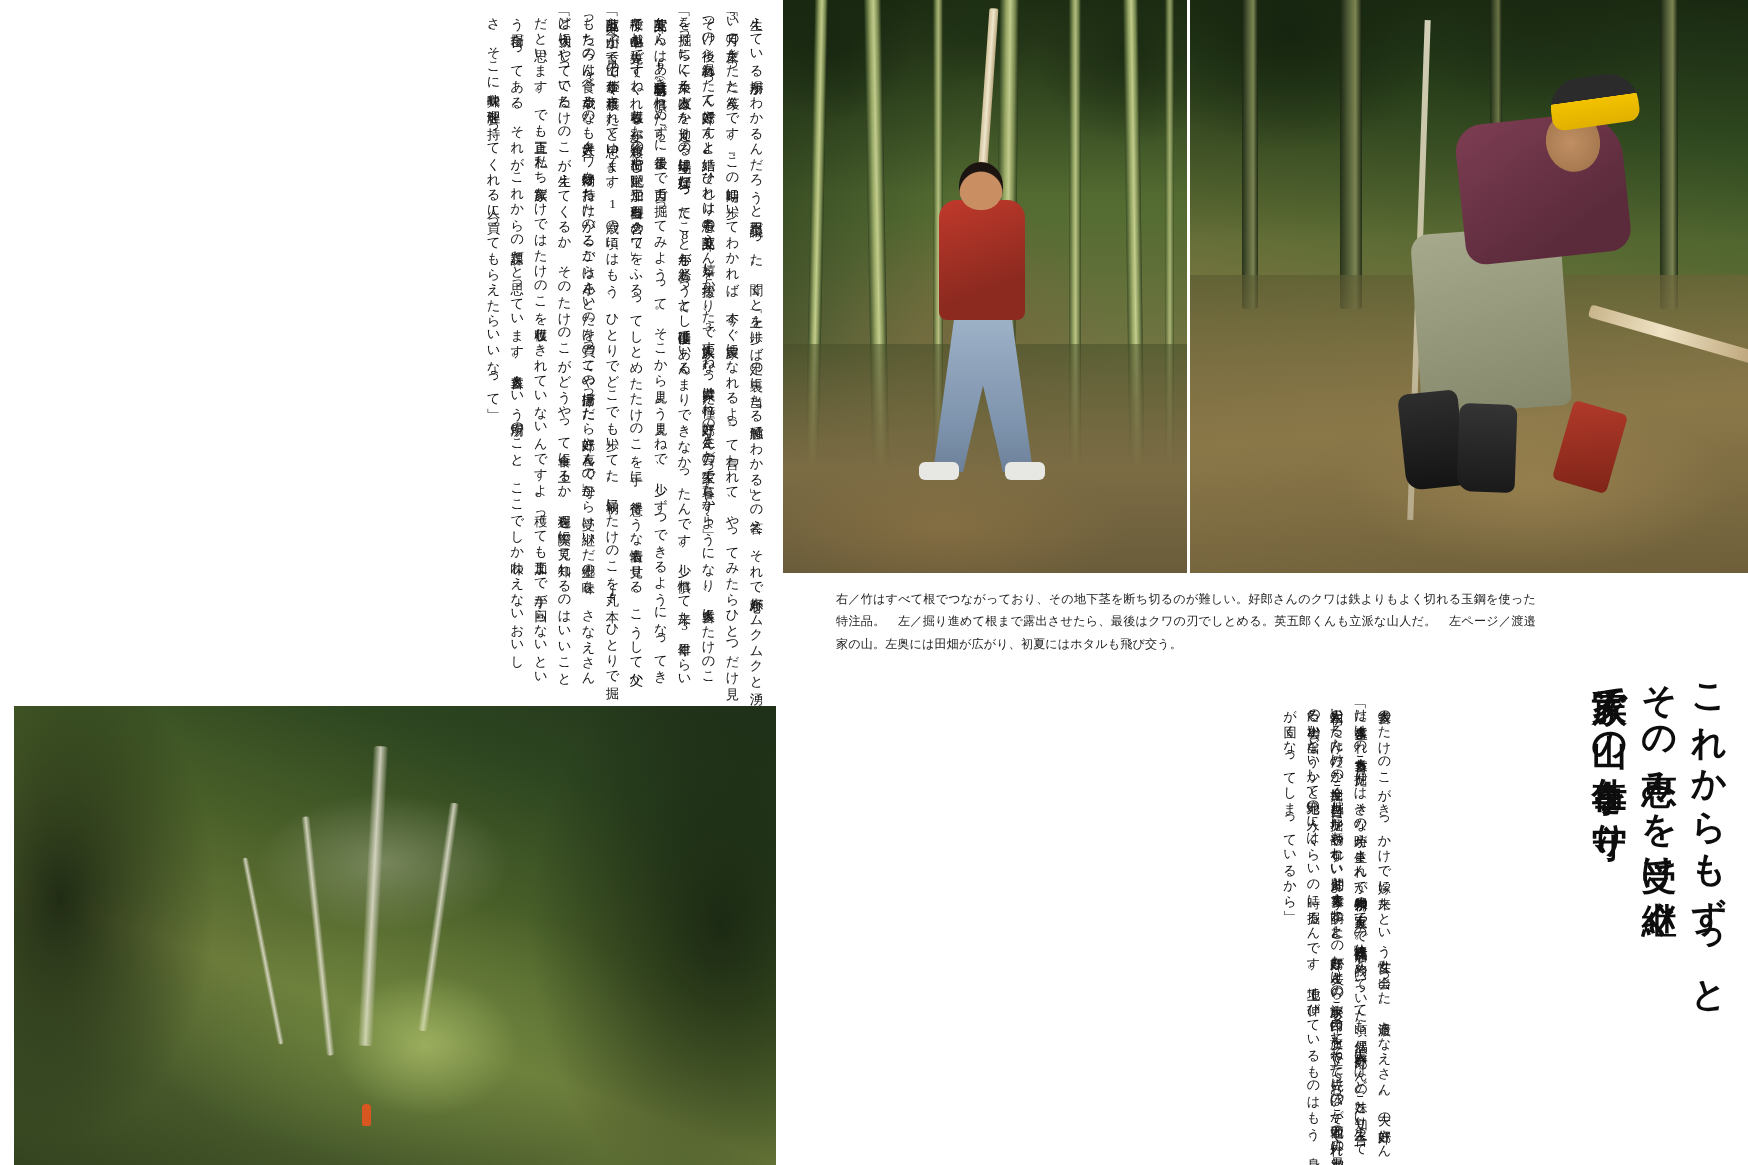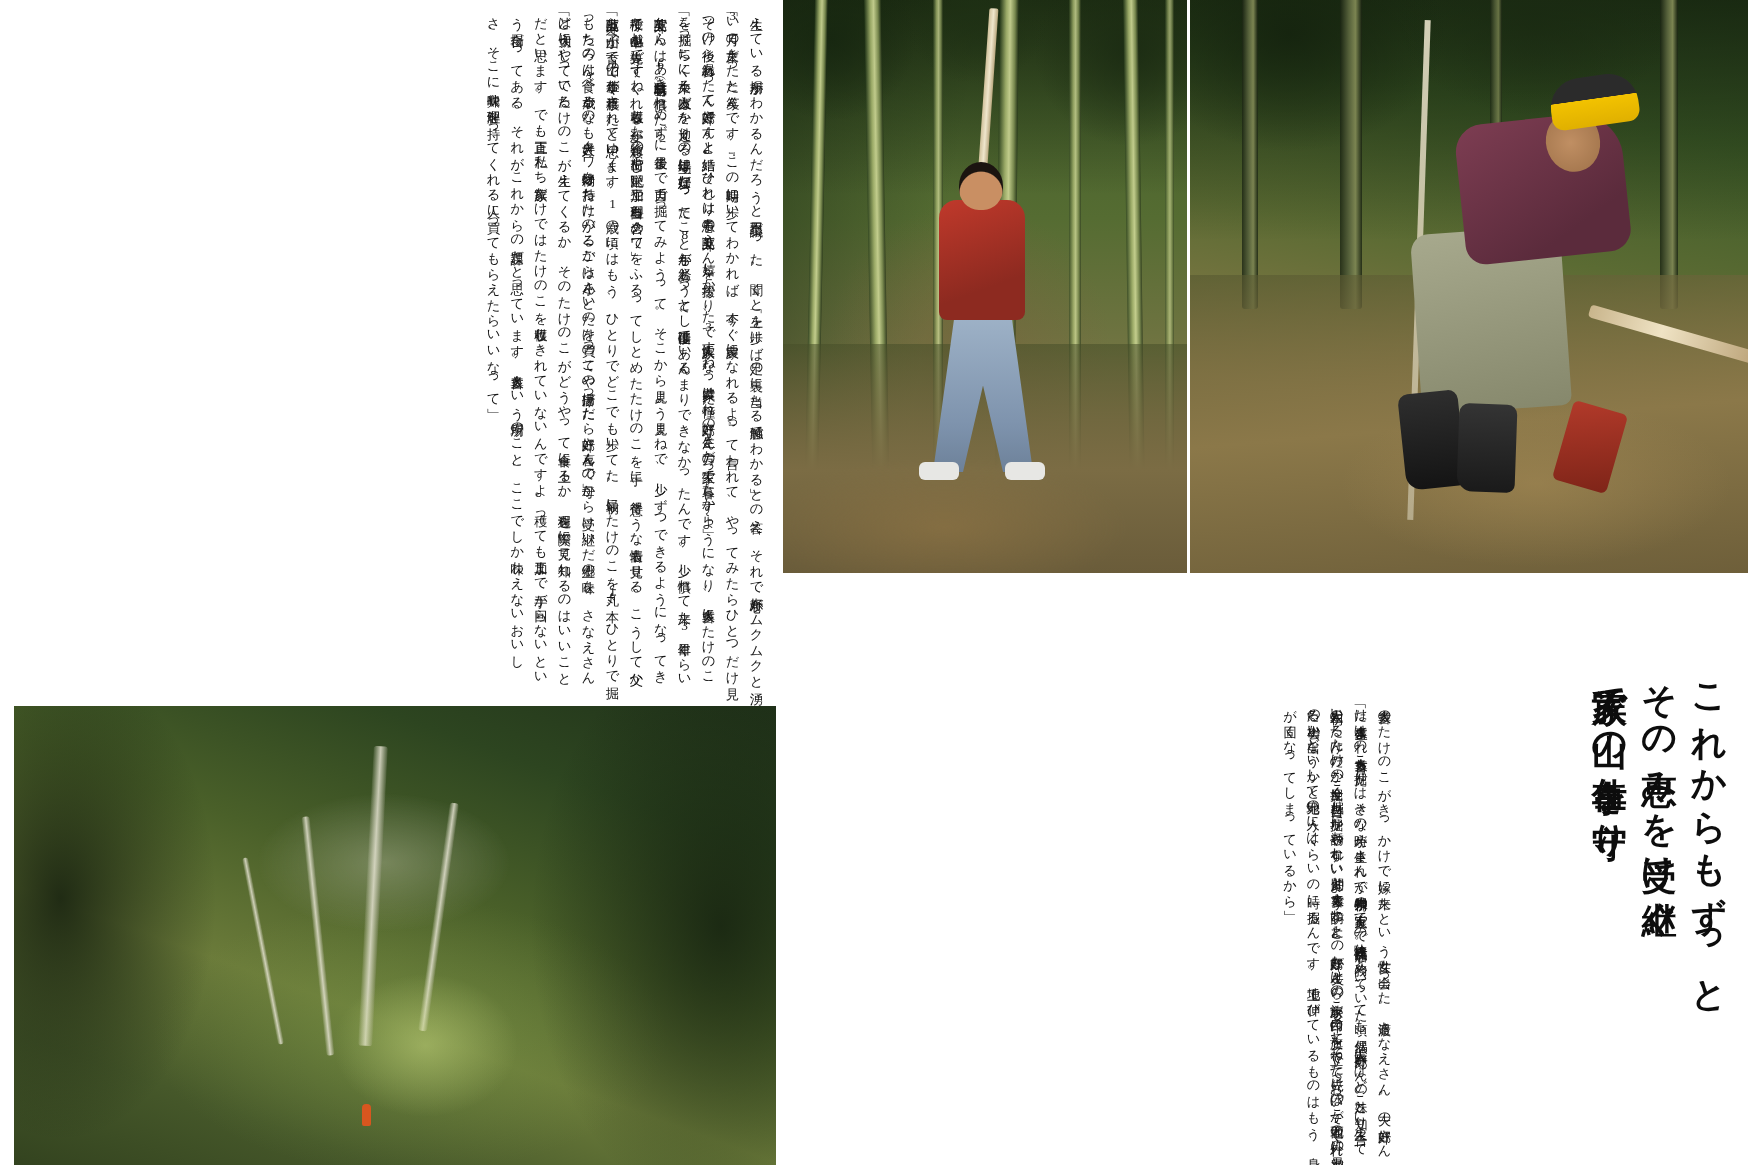--- a/index.html
+++ b/index.html
@@ -353,20 +353,21 @@
     <div class="pants"></div>
     <div class="torso"></div>
     <div class="face"></div>
     <div class="cap"></div>
     <div class="boot"></div>
     <div class="boot2"></div>
     <div class="kuwa-handle"></div>
     <div class="kuwa-blade"></div>
   </div>
 
+  <div id="caption">右／竹はすべて根でつながっており、その地下茎を断ち切るのが難しい。好郎さんのクワは鉄よりもよく切れる玉鋼を使った特注品。　左／掘り進めて根まで露出させたら、最後はクワの刃でしとめる。英五郎くんも立派な山人だ。　左ページ／渡邉家の山。左奥には田畑が広がり、初夏にはホタルも飛び交う。</div>
 
   <div id="right-body">
     <div class="col">大多喜のたけのこがきっかけで嫁に来たという女性と出会った。渡邉さなえさん。夫の好郎さんは大多喜生まれ大多喜育ちだ。さなえさんが神奈川県の実家近くで自然食品店に務めていた頃、偶然、好郎さんの妹と知り合った。たけのこ掘りに誘われ、仲間と大多喜を訪ねたのが夫との、そしてたけのことの最初の出会い。</div>
     <div class="col">「たけのこ掘りはその時が生まれて初めての体験。といっても、素人にはどこに生えているんだか全くわからないんですよ。たけのこってね、先っぽが地面の外に出るか出ないかというくらいの時に掘るんです。地上で伸びているものはもう、身が固くなってしまっているから」</div>
     <div class="col">人生初のたけのこ掘り当日。掘りやすいようにと、好郎さんら家族が目印の旗を立てておいてくれた。どうして地元の人には</div>
   </div>
 
   <div id="headline">
     <div class="hcol">家族で山の仕事を守り、</div>
     <div class="hcol">その恵みを受け継ぐ。</div>

